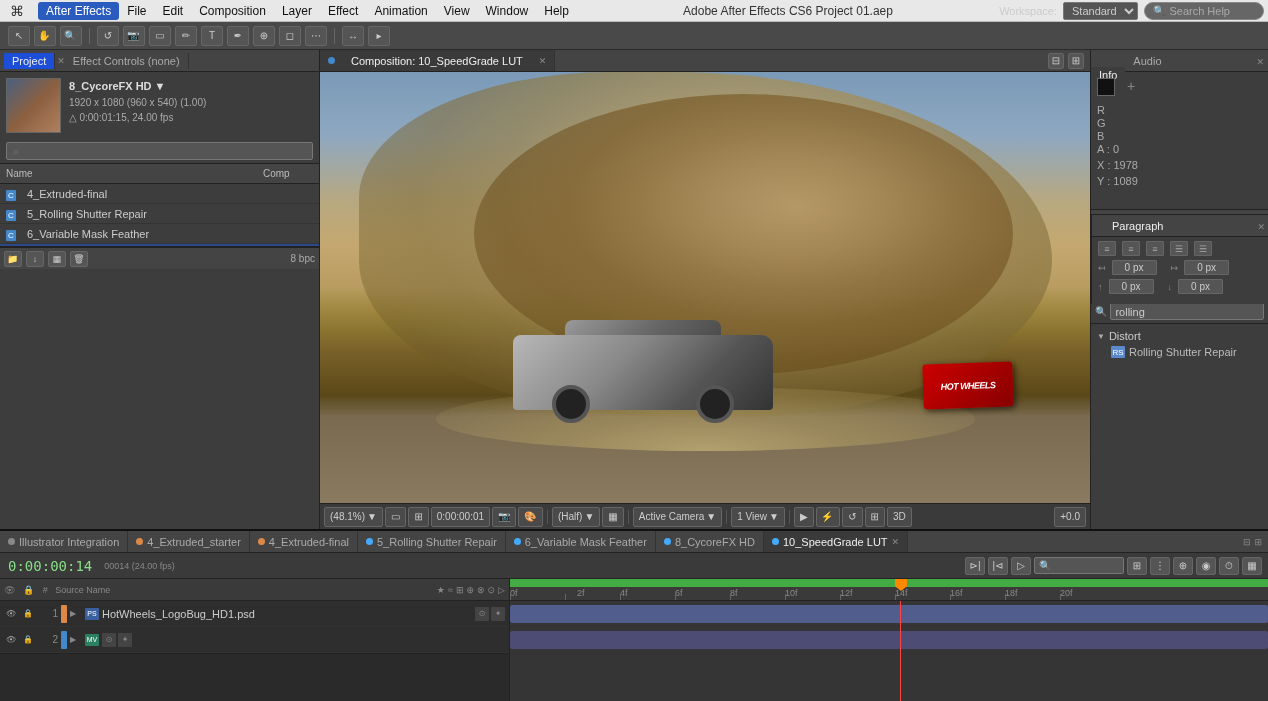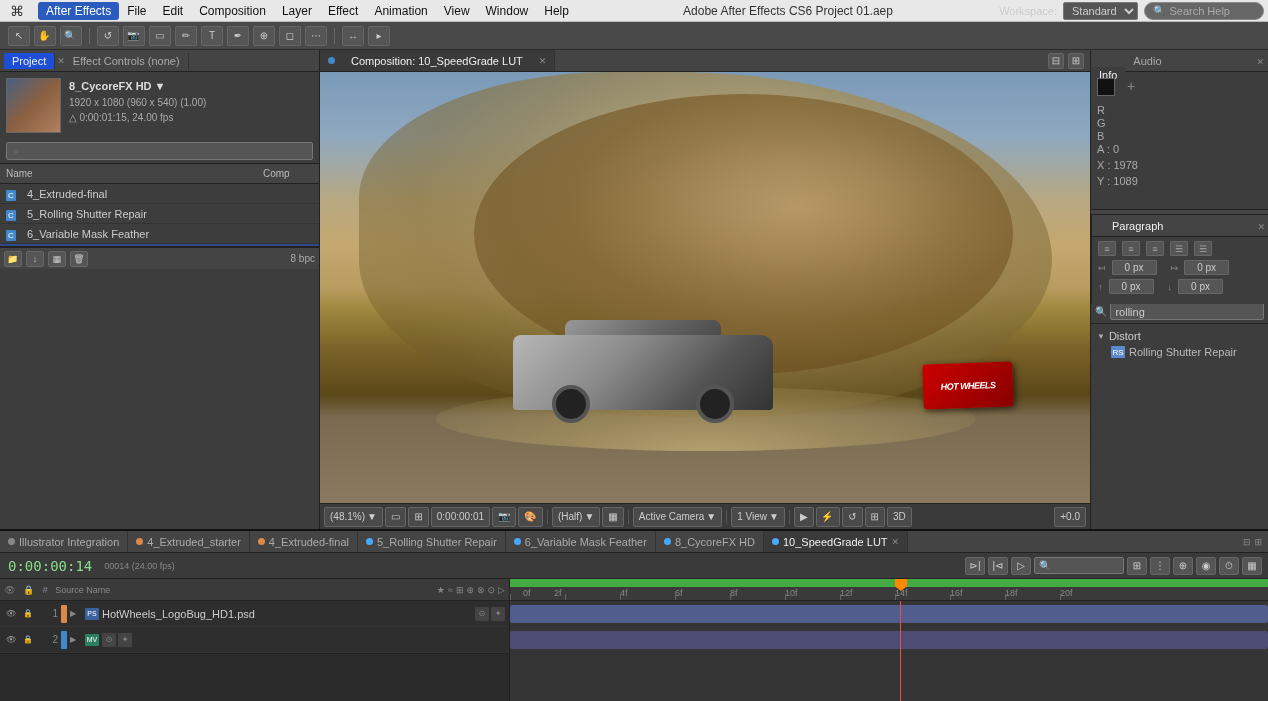--- a/index.html
+++ b/index.html
@@ -1227,23 +1227,23 @@
       <div class="lb">✦</div>
     </div>
   </div>
           </div>
         <div style="height:60px;background:#2a2a2a;border-top:1px solid #222;"></div>
       </div>
 
       <div id="timeline-tracks">
         <div class="tl-ruler" id="tl-ruler">
           <div class="tl-green-bar"></div>
-        <span class="tl-tick" style="left: 13px; text-align: right;">0f</span>
+        <span class="tl-tick" style="left: 0px; text-align: right;">0f</span>
             <div class="tl-tick-line" style="left: 0px;"></div>
-            <span class="tl-tick" style="left: 44px;">2f</span>
+            <span class="tl-tick" style="left: 67px;">2f</span>
             <div class="tl-tick-line" style="left: 55px;"></div>
             <span class="tl-tick" style="left: 110px;">4f</span>
             <div class="tl-tick-line" style="left: 110px;"></div>
             <span class="tl-tick" style="left: 165px;">6f</span>
             <div class="tl-tick-line" style="left: 165px;"></div>
             <span class="tl-tick" style="left: 220px;">8f</span>
             <div class="tl-tick-line" style="left: 220px;"></div>
             <span class="tl-tick" style="left: 275px;">10f</span>
             <div class="tl-tick-line" style="left: 275px;"></div>
             <span class="tl-tick" style="left: 330px;">12f</span>

